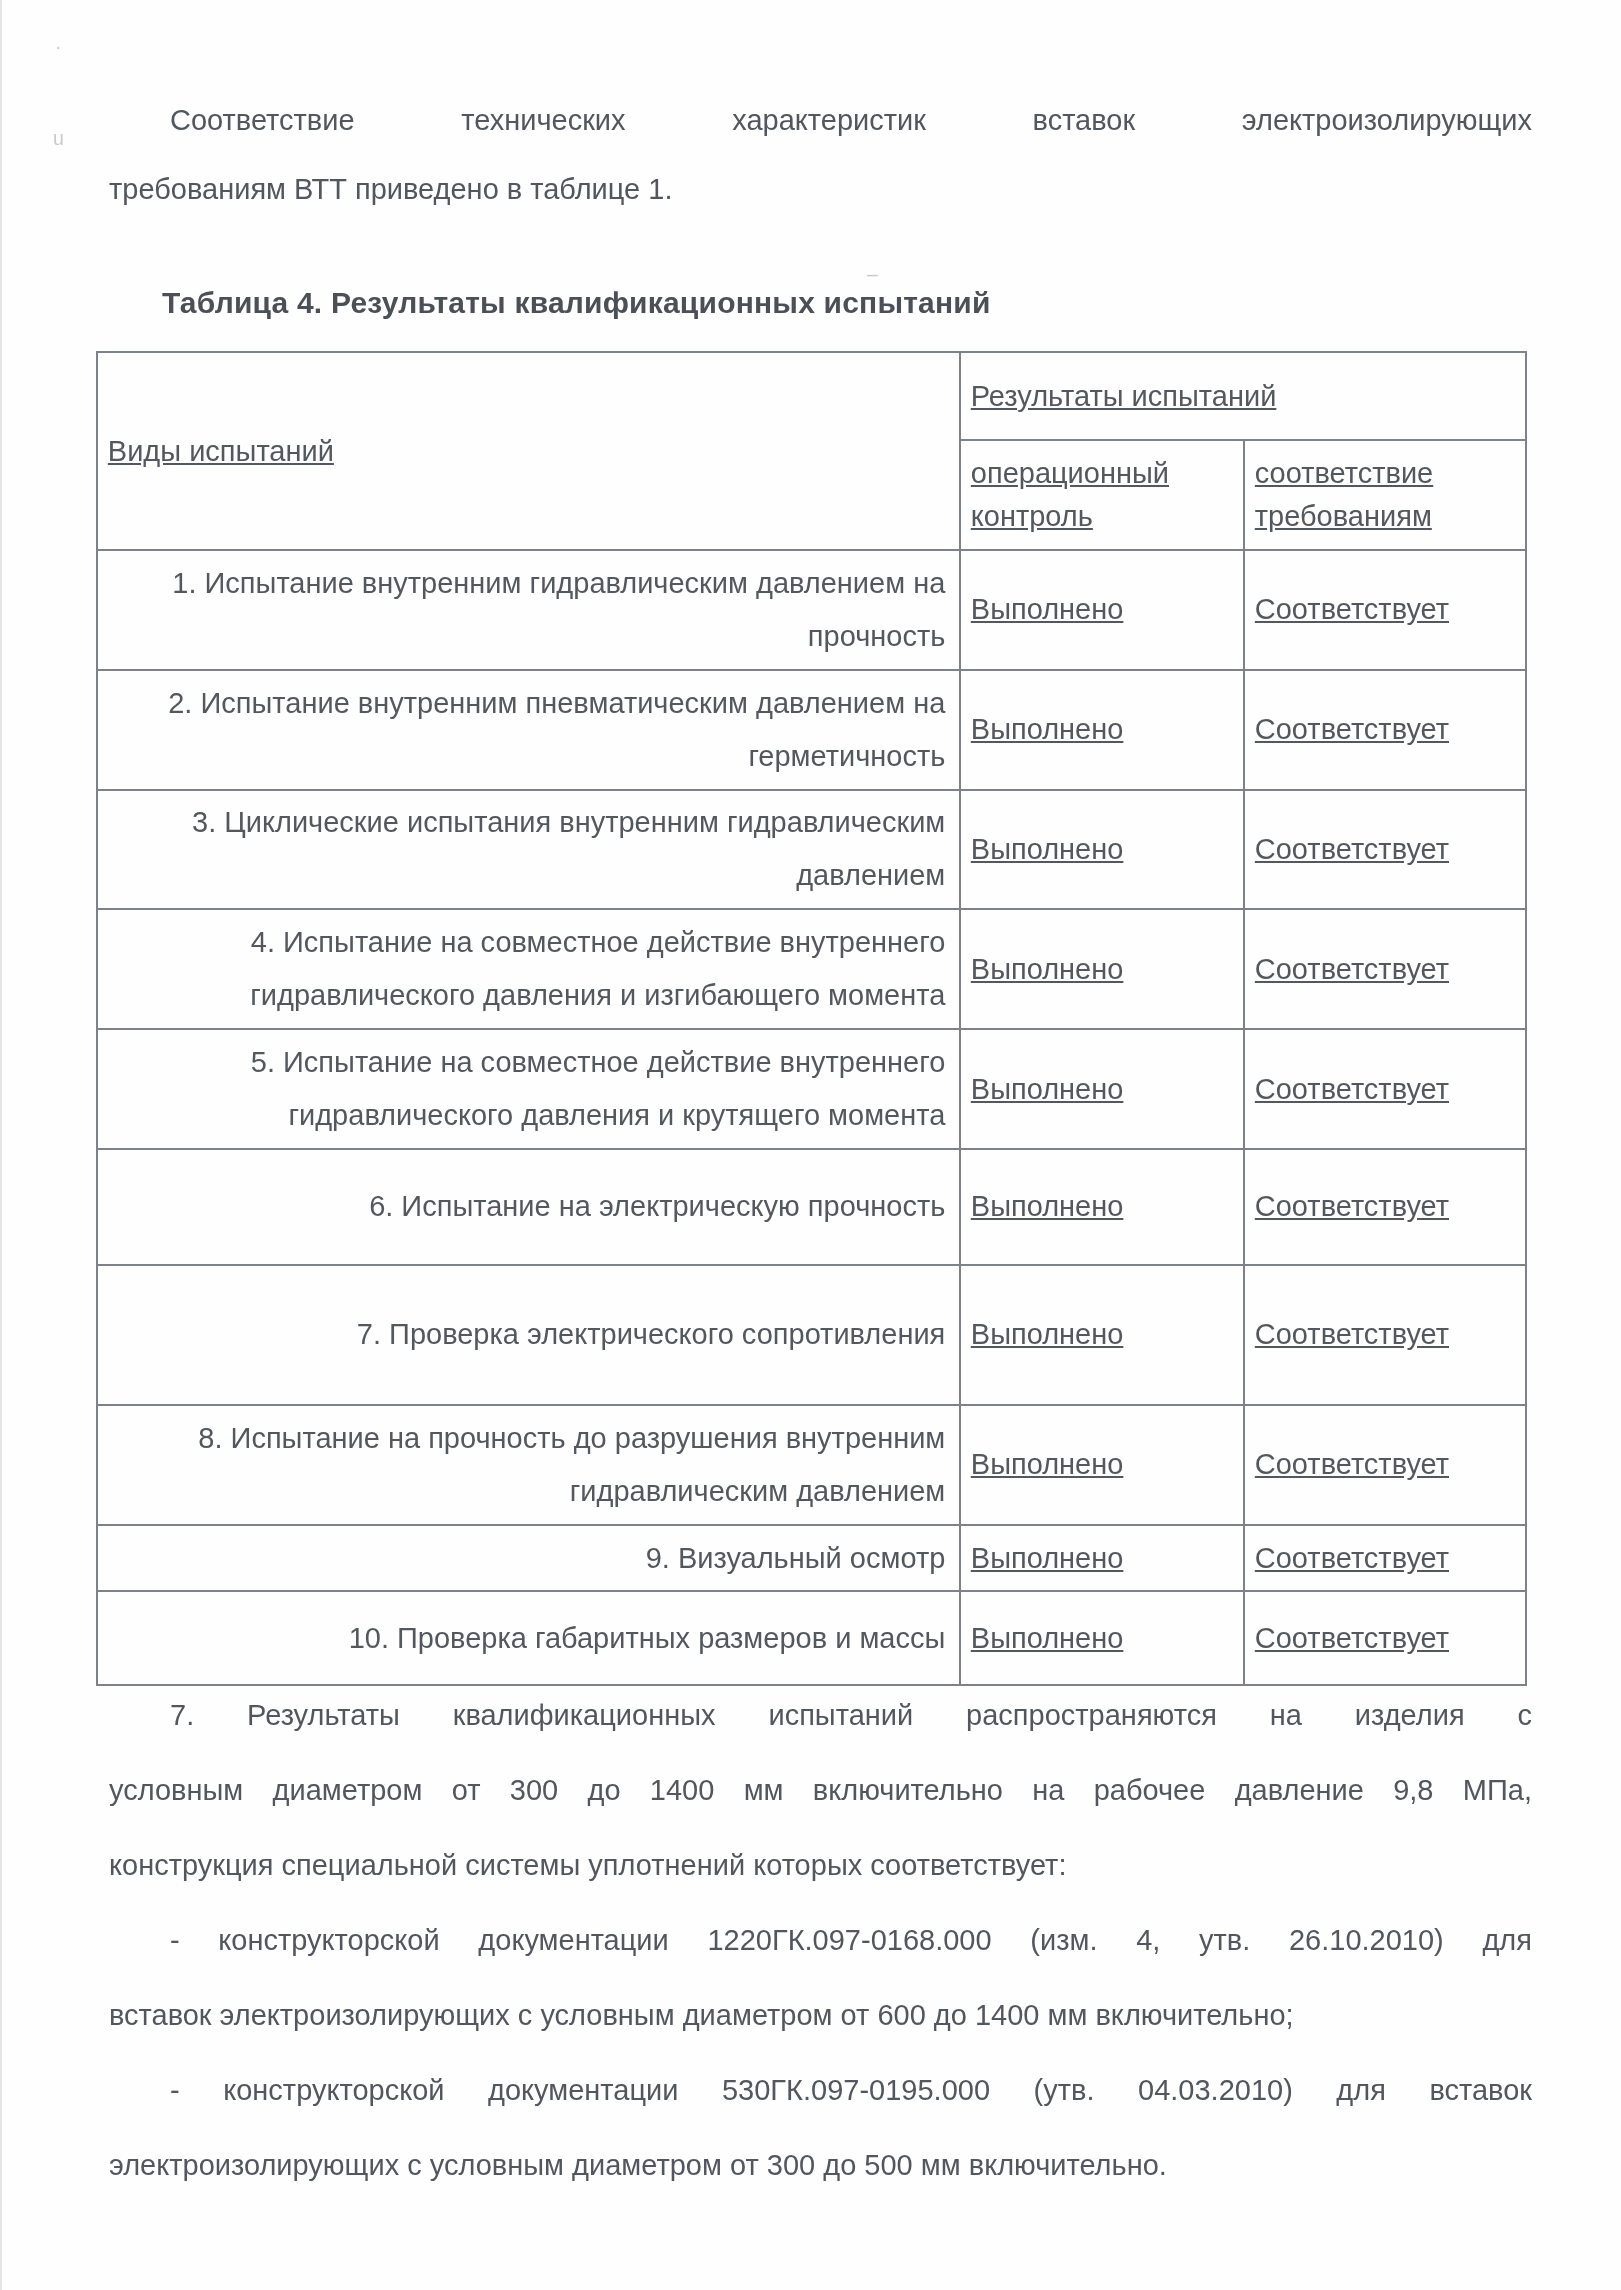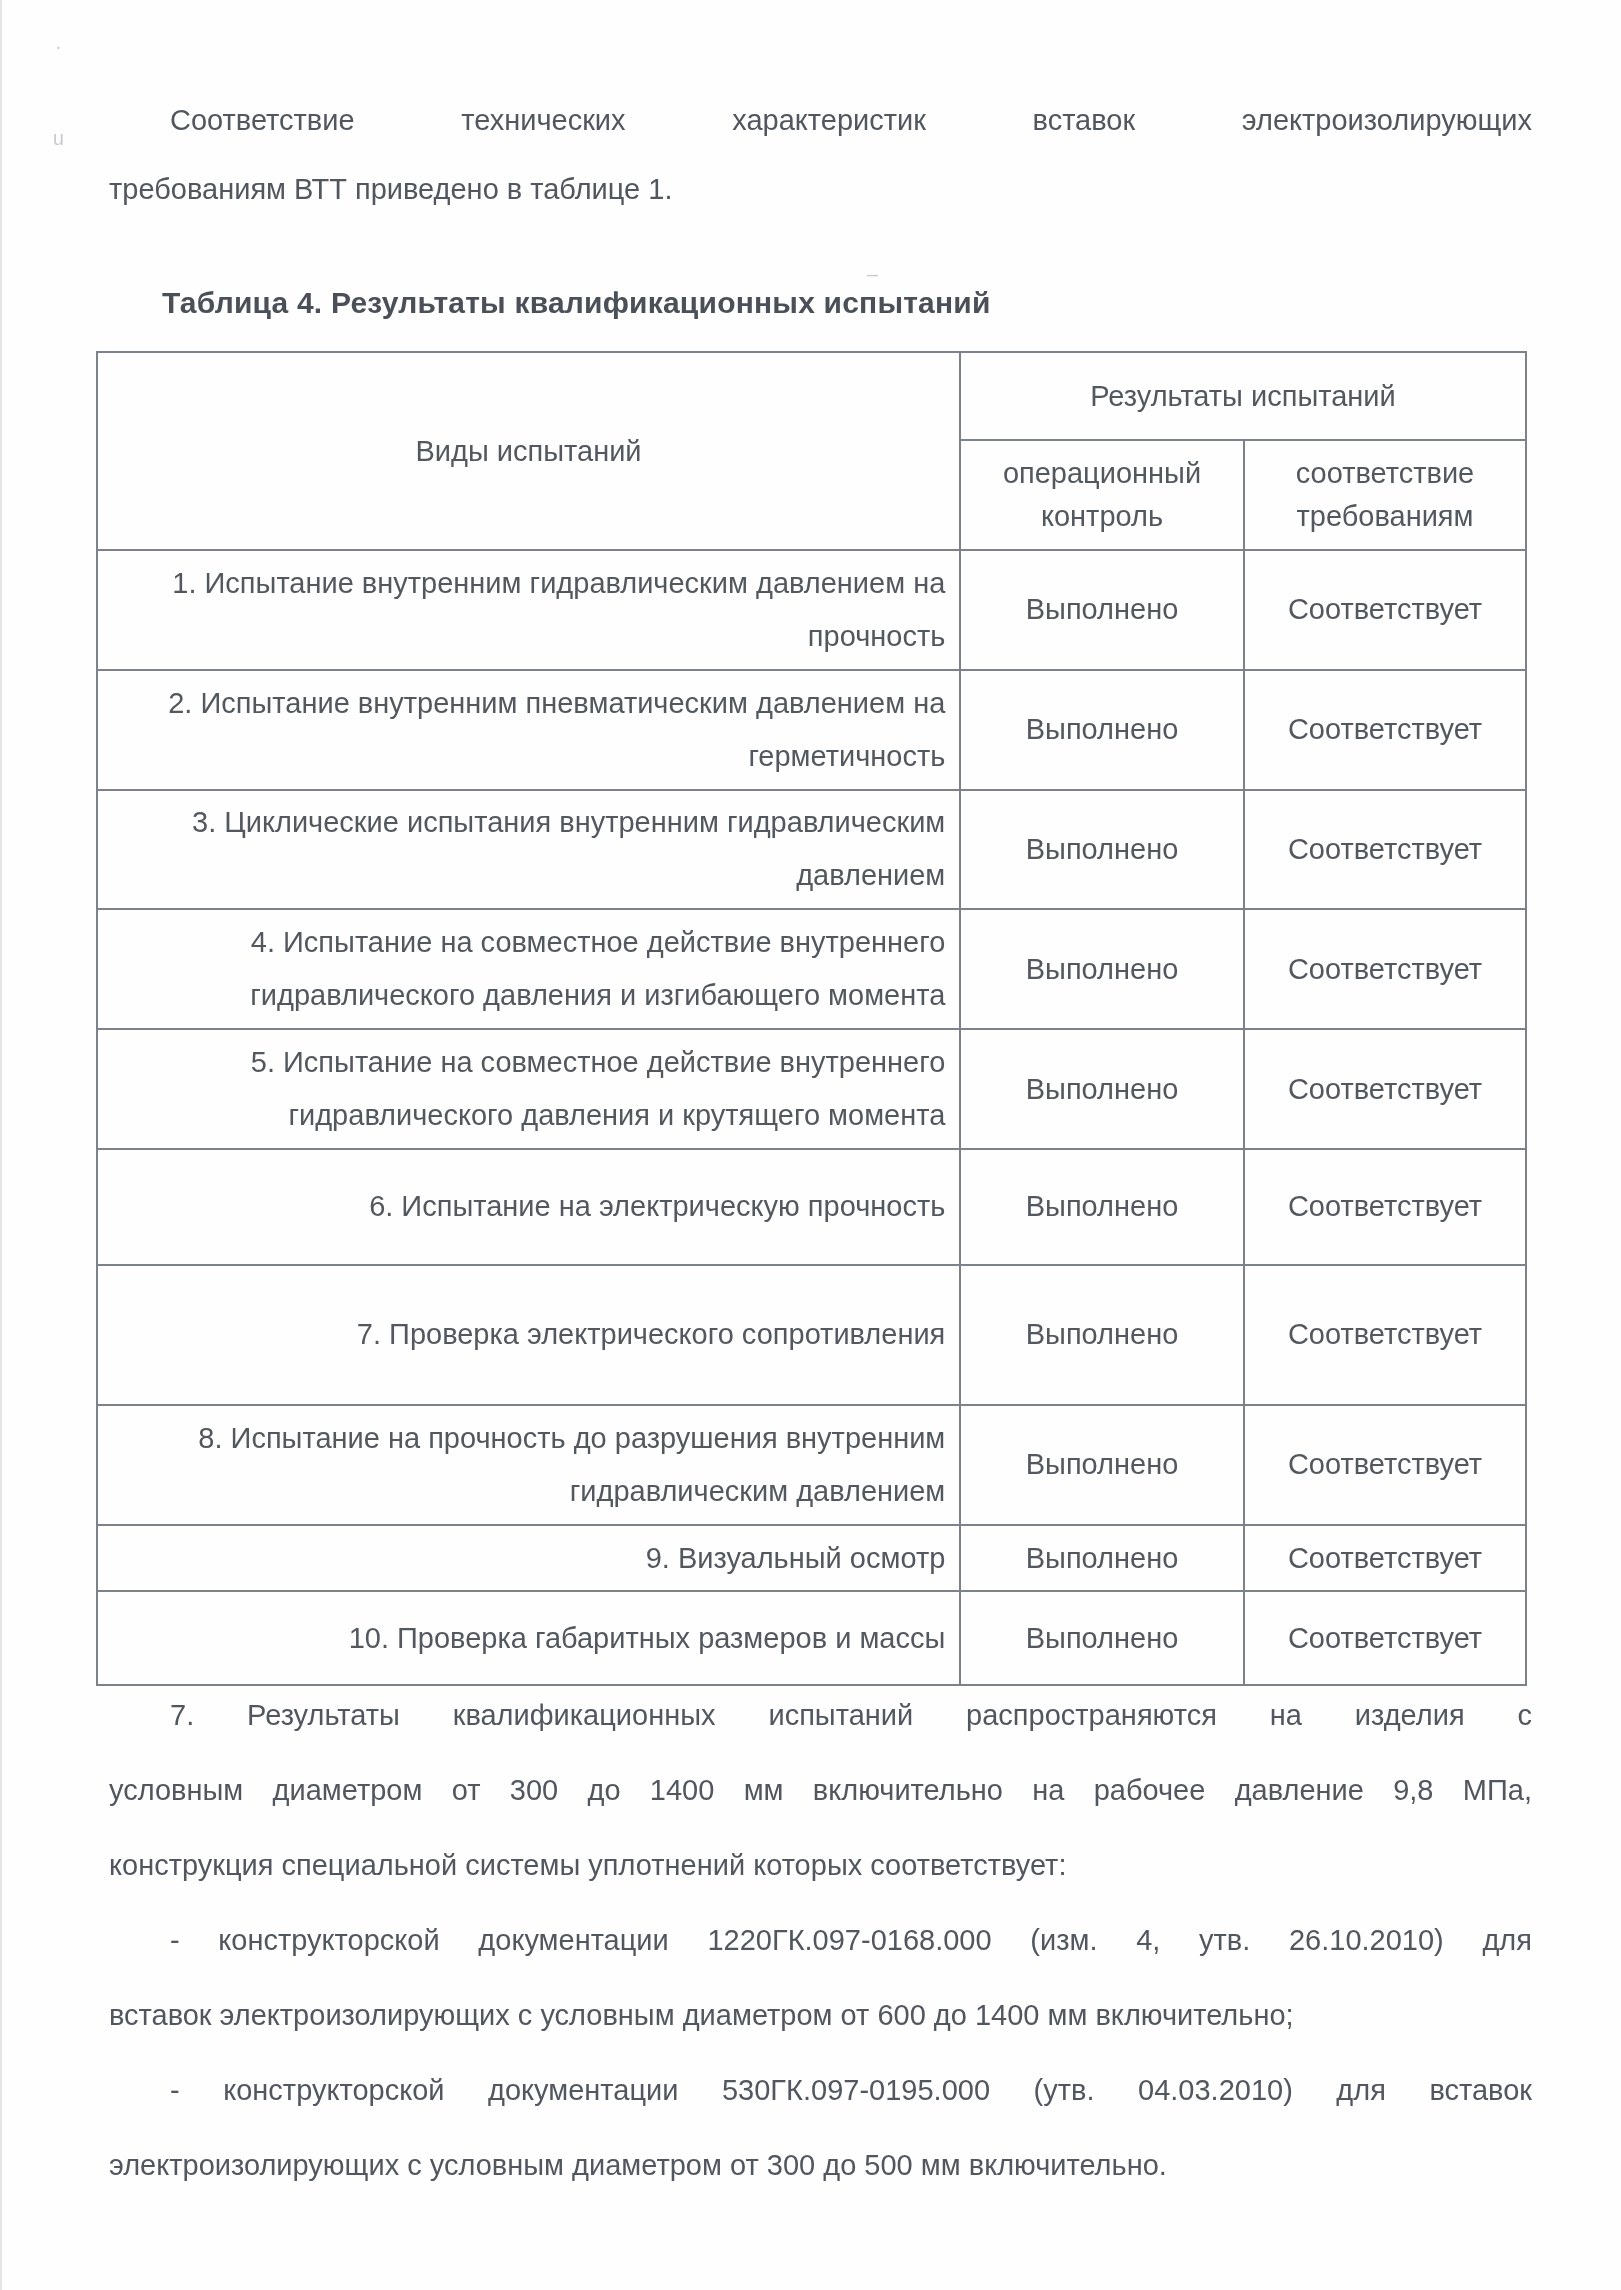--- a/index.html
+++ b/index.html
@@ -68,23 +68,23 @@
     vertical-align: middle;
     background: #fefefe;
   }
   table.qual .kind-cell {
     text-align: right;
     padding: 5.9px 13.7px 5.9px 11.8px;
     line-height: 53px;
     border-radius: 17px;
   }
   table.qual .center-cell, table.qual .hdr {
-    text-align: center;
     padding: 3.9px 9.8px;
     line-height: 43px;
+    text-decoration: underline;
   }
   .bottom-block { top: 1678px; }
   .bp { margin: 0; }
 </style>
 </head>
 <body>
 
 <div class="page">
 
   <div class="edge-line"></div>

